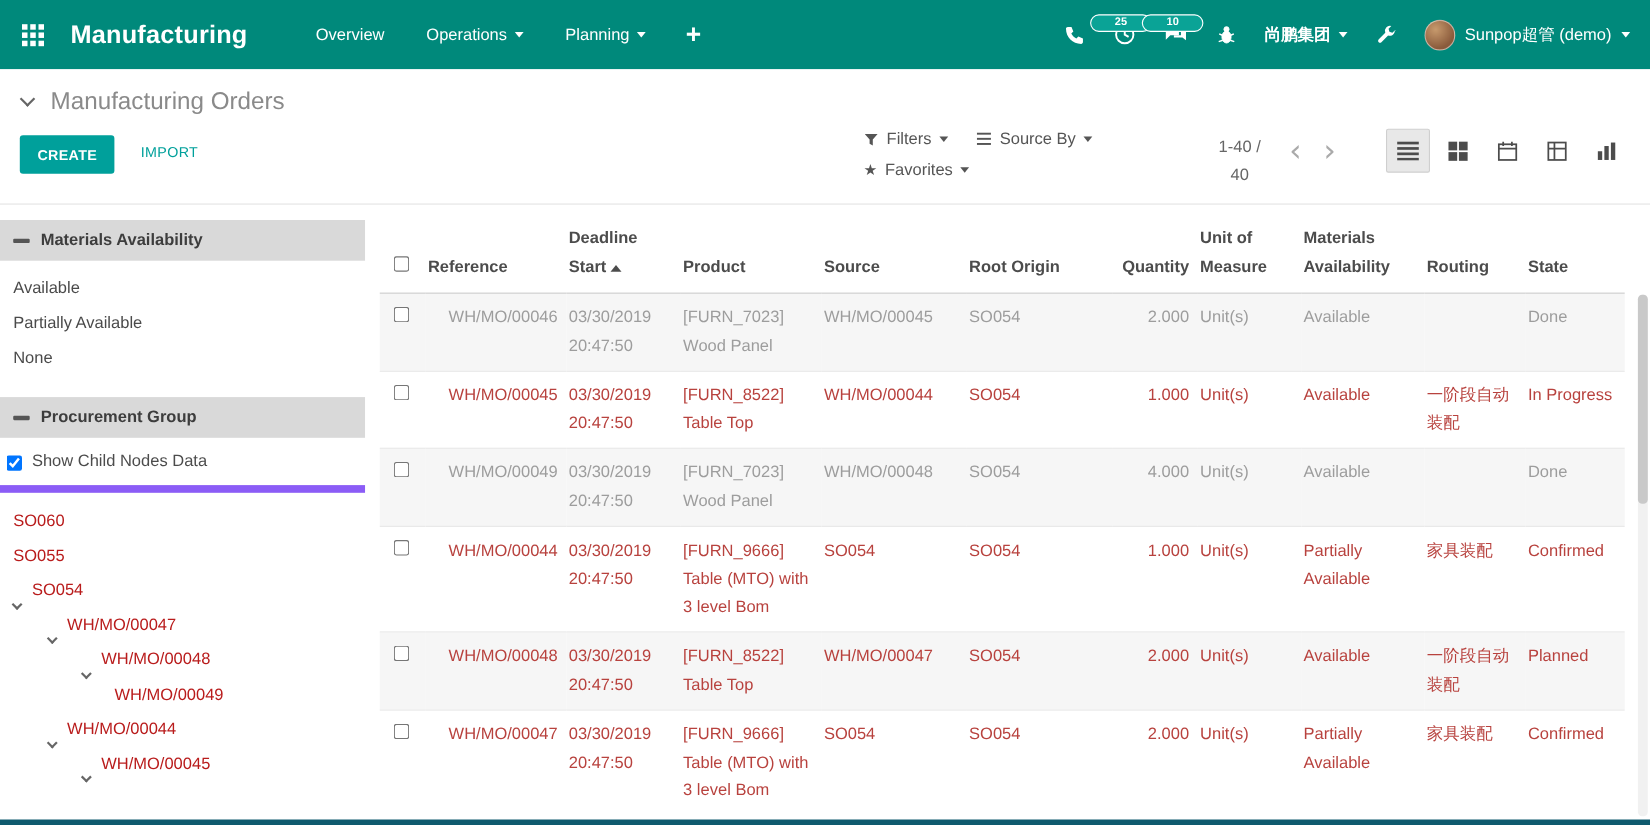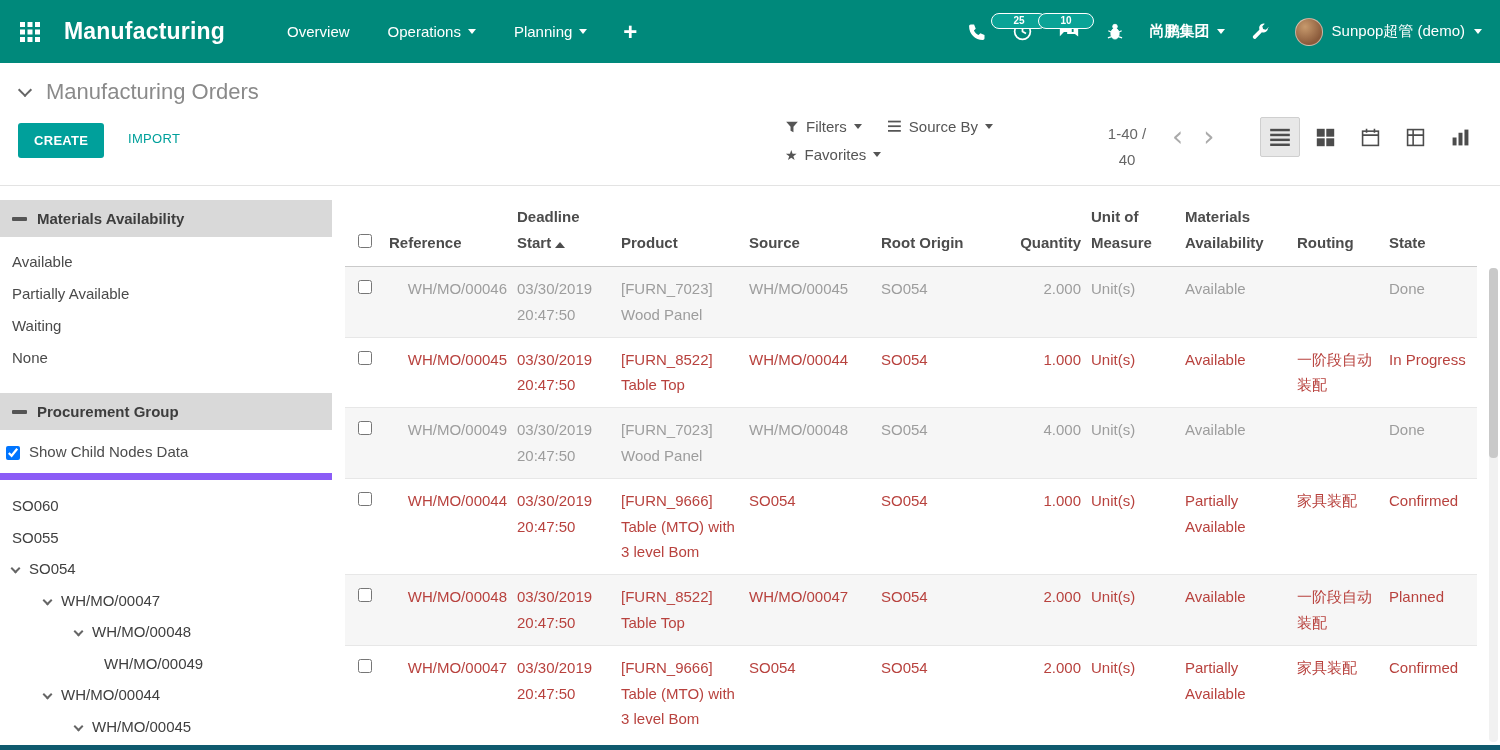--- a/index.html
+++ b/index.html
@@ -54,21 +54,21 @@
   
   .sidebar { position:absolute; left:0; top:187px; width:332px; bottom:6px; overflow:hidden; }
   .sec-header { background:#d9d9d9; height:37px; display:flex; align-items:center; gap:10px; padding:0 12px;
                 font-weight:bold; color:#3d3d3d; margin-top:13px; }
   .sec-header:first-child { margin-top:13px; }
   .sec-icon { width:15px; height:4px; background:#555; border-radius:1px; }
   .sec-items { padding:9px 0 6px 0; }
   .side-item { line-height:32px; padding-left:12px; color:#4a4a4a; cursor:pointer; }
   .cb-row { display:flex; align-items:flex-end; gap:9px; padding:13px 0 13px 6px; border-bottom:7px solid #8b5cf6; cursor:pointer; }
   .tree { padding-top:10px; }
-  .tree-item { line-height:31.5px; color:#404040; cursor:pointer; display:flex; align-items:center; gap:10px; }
+  .tree-item { line-height:31.5px; color:#b91c1c; cursor:pointer; display:flex; align-items:flex-end; gap:10px; }
   .tree-item .chev { width:7px; height:7px; }
   .ind0 { padding-left:12px; } .ind1 { padding-left:44px; } .ind2 { padding-left:75px; } .ind3 { padding-left:104px; }
   
   .main { position:absolute; left:345px; top:188px; right:12px; bottom:6px; overflow:hidden; }
   table { border-collapse:collapse; table-layout:fixed; width:1132px; }
   th { text-align:left; vertical-align:bottom; font-weight:bold; color:#4c4c4c; padding:16px 8px 11px 2px;
        border-bottom:1px solid #cacaca; line-height:1.7; cursor:pointer; }
   th.cb, td.cb { padding-left:13px; cursor:default; }
   td { vertical-align:top; padding:9px 8px 9px 2px; line-height:1.72; border-top:1px solid #e7e7e7; word-wrap:break-word; }
   tbody tr:first-child td { border-top:none; }
@@ -248,21 +248,20 @@
 </section>
 
 <aside class="sidebar">
   <div class="sec-header">
     <i class="sec-icon"></i>
     <span>Materials Availability</span>
   </div>
   <div class="sec-items">
     <div class="side-item">Available</div>
     <div class="side-item">Partially Available</div>
-    <div class="side-item">Waiting</div>
     <div class="side-item">None</div>
   </div>
 
   <div class="sec-header">
     <i class="sec-icon"></i>
     <span>Procurement Group</span>
   </div>
   <label class="cb-row">
     <input type="checkbox" checked="" style="">
     <span>Show Child Nodes Data</span>

